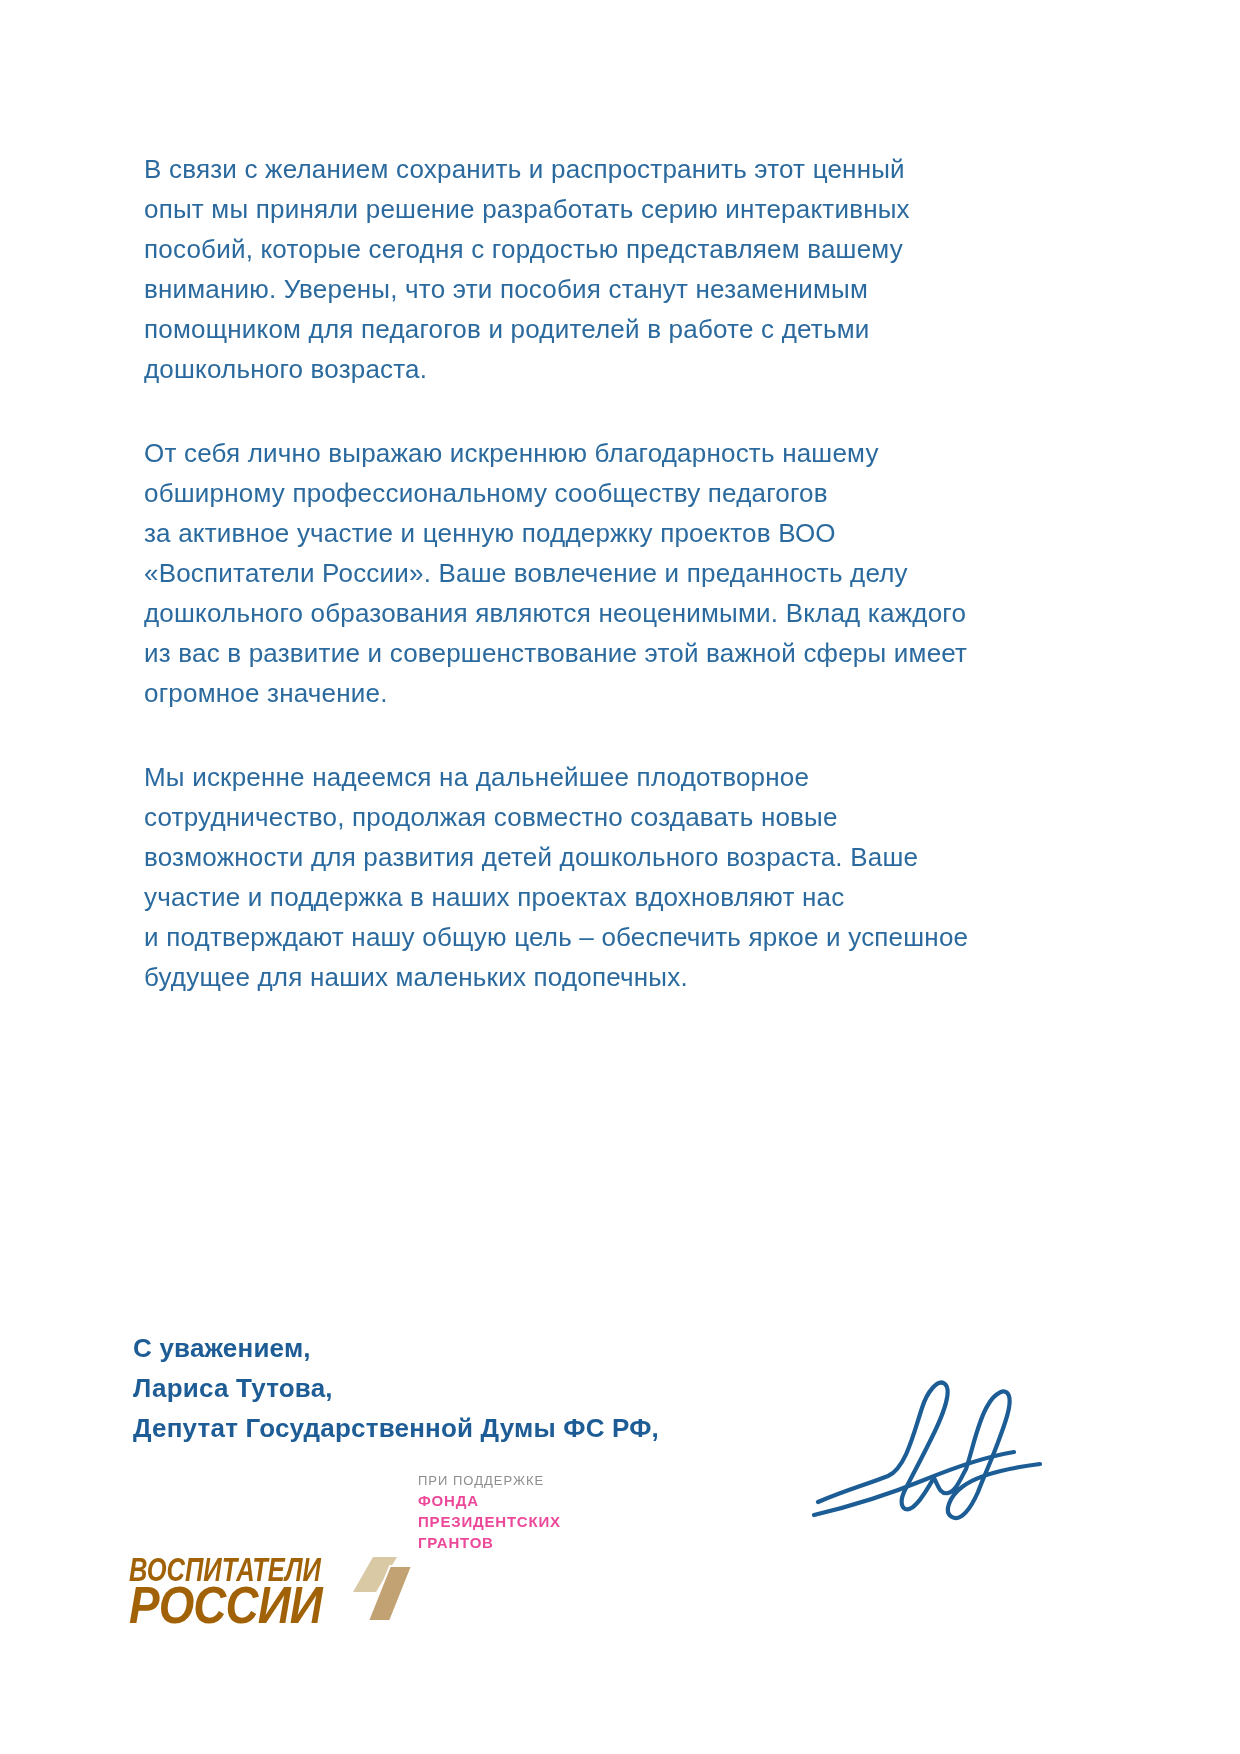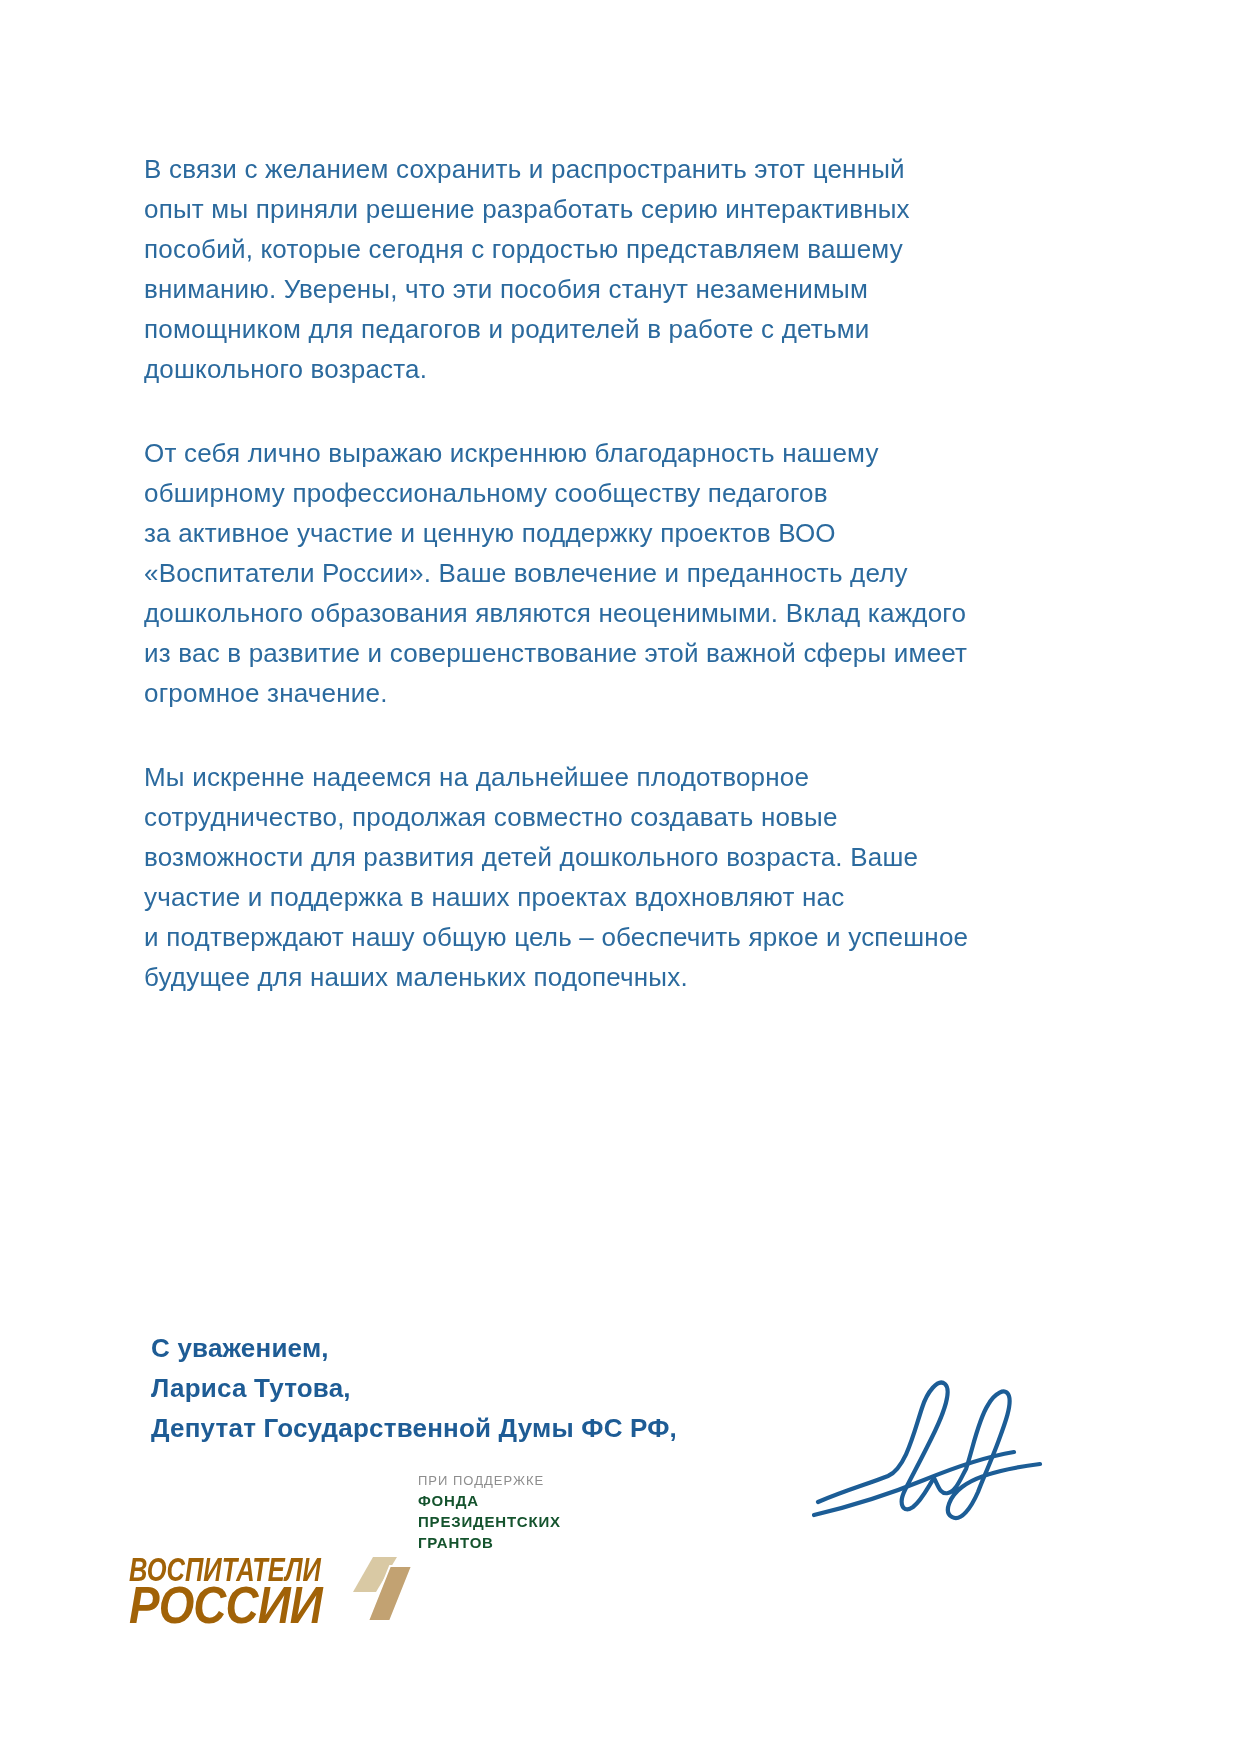--- a/index.html
+++ b/index.html
@@ -39,21 +39,20 @@
     left: 133px;
     top: 1328px;
     width: 700px;
   }
   .signoff div {
     font-size: 26px;
     line-height: 40px;
     font-weight: bold;
     letter-spacing: 0.2px;
     color: #1e5c95;
-    margin-left: 18px;
   }
   
   .signature {
     position: absolute;
     left: 812px;
     top: 1368px;
     width: 232px;
     height: 158px;
   }
   
@@ -98,21 +97,21 @@
     font-size: 13px;
     letter-spacing: 1px;
     color: #8d8d8d;
     line-height: 18px;
     white-space: nowrap;
   }
   .grants-text .name {
     font-size: 15px;
     font-weight: bold;
     letter-spacing: 0.8px;
-    color: #14532d;
+    color: #ec4899;
     line-height: 21px;
     white-space: nowrap;
   }
 </style>
 </head>
 <body>
 
 <div class="page">
 
   <main class="letter-body">

